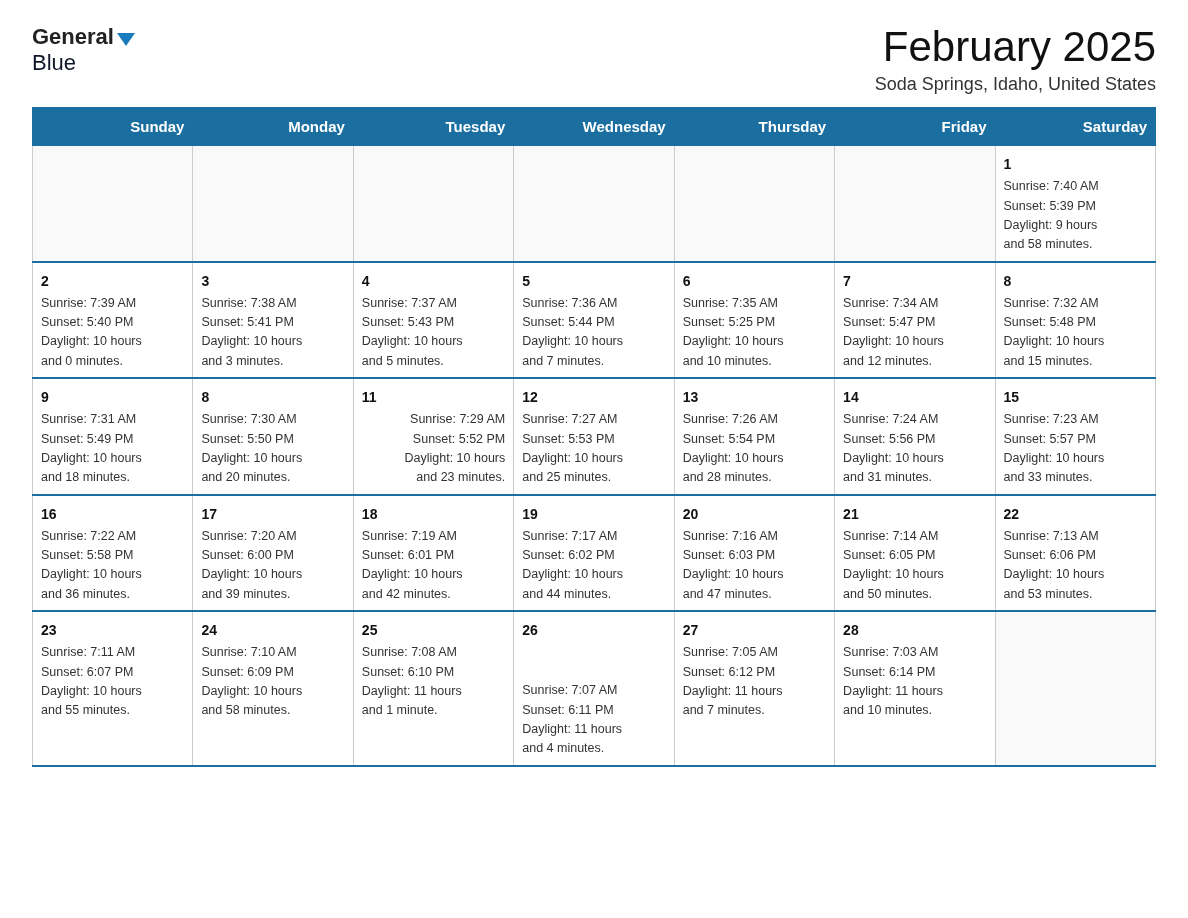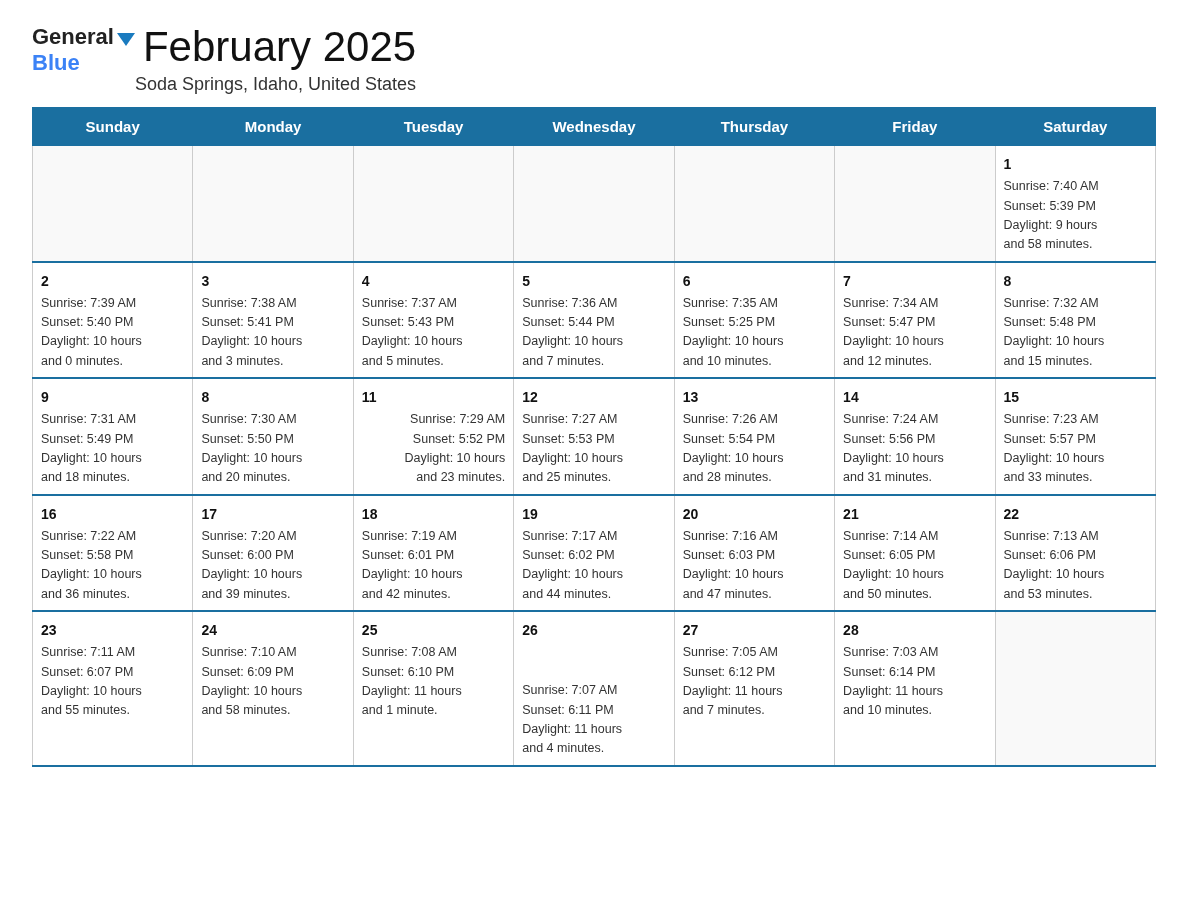--- a/index.html
+++ b/index.html
@@ -5,32 +5,33 @@
     * { box-sizing: border-box; margin: 0; padding: 0; }
     body {
       font-family: Arial, Helvetica, sans-serif;
       background: #fff;
       padding: 24px 32px;
       width: 1188px;
       min-height: 918px;
     }
     .header {
       display: flex;
+      justify-content: space-between;
       align-items: flex-start;
       margin-bottom: 12px;
     }
     .logo-text-general {
       font-size: 22px;
       font-weight: bold;
       color: #222;
     }
     .logo-text-blue {
       font-size: 22px;
-      font-weight: bold;
-      color: #3b82f6;
+      font-weight: normal;
+      color: #0f172a;
     }
     .header-right {
       text-align: right;
     }
     .month-title {
       font-size: 42px;
       font-weight: 300;
       color: #111;
       line-height: 1.1;
     }
@@ -43,21 +44,21 @@
       width: 100%;
       border-collapse: collapse;
       border: 1px solid #aaa;
     }
     .calendar thead tr th {
       background-color: #1a6fa0;
       color: #fff;
       font-size: 15px;
       font-weight: 600;
       padding: 10px 8px;
-      text-align: center;
+      text-align: right;
       border: 1px solid #1a6fa0;
     }
     .calendar tbody tr td {
       vertical-align: top;
       padding: 8px 8px 6px 8px;
       border: 1px solid #ccc;
       width: 14.28%;
       min-height: 90px;
       font-size: 13px;
       color: #333;

